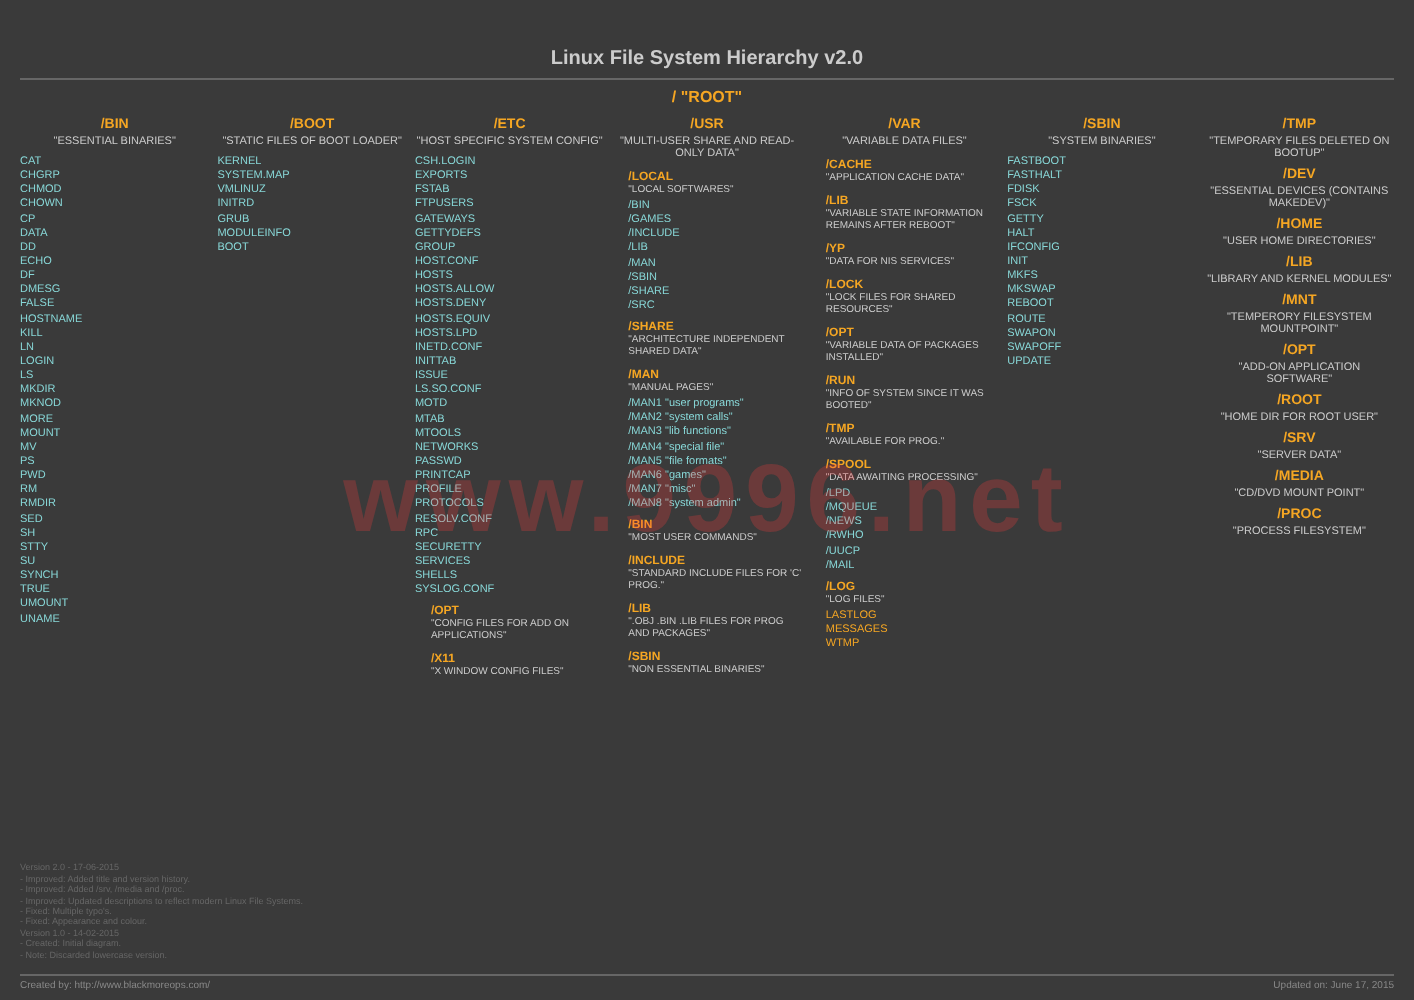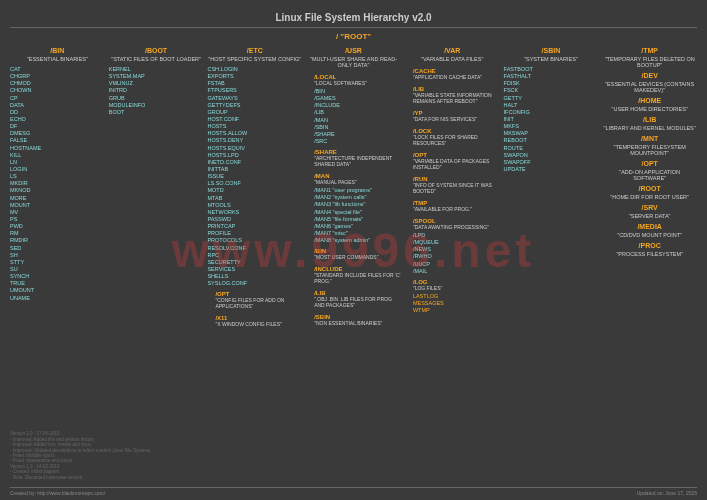--- a/index.html
+++ b/index.html
@@ -1,17 +1,17 @@
 <!DOCTYPE html>
 <html><head>
 <meta charset="utf-8">
 <style>
 *{margin:0;padding:0;box-sizing:border-box}
 body{background:#3a3a3a;color:#aaa;font-family:Arial,sans-serif;font-size:6px;width:707px;height:500px;overflow:hidden;position:relative}
-.container{padding:12px 10px}
+.container{padding:24px 10px}
 .title{text-align:center;color:#ccc;font-size:10px;font-weight:bold;border-bottom:1px solid #666;padding-bottom:4px;margin-bottom:4px}
 .root{text-align:center;color:#f5a623;font-size:8px;font-weight:bold;margin-bottom:6px}
 .cols{display:flex;gap:4px}
 .col{flex:1;display:flex;flex-direction:column;gap:2px}
 .dir{color:#f5a623;font-size:7px;font-weight:bold;text-align:center}
 .desc{color:#ccc;font-size:5.5px;text-align:center;margin-bottom:2px}
 .items{color:#88d8d8;font-size:5.5px;line-height:1.3}
 .items div{white-space:nowrap}
 .sub{margin-left:8px;margin-top:2px}
 .sub .dir{font-size:6px;text-align:left}

